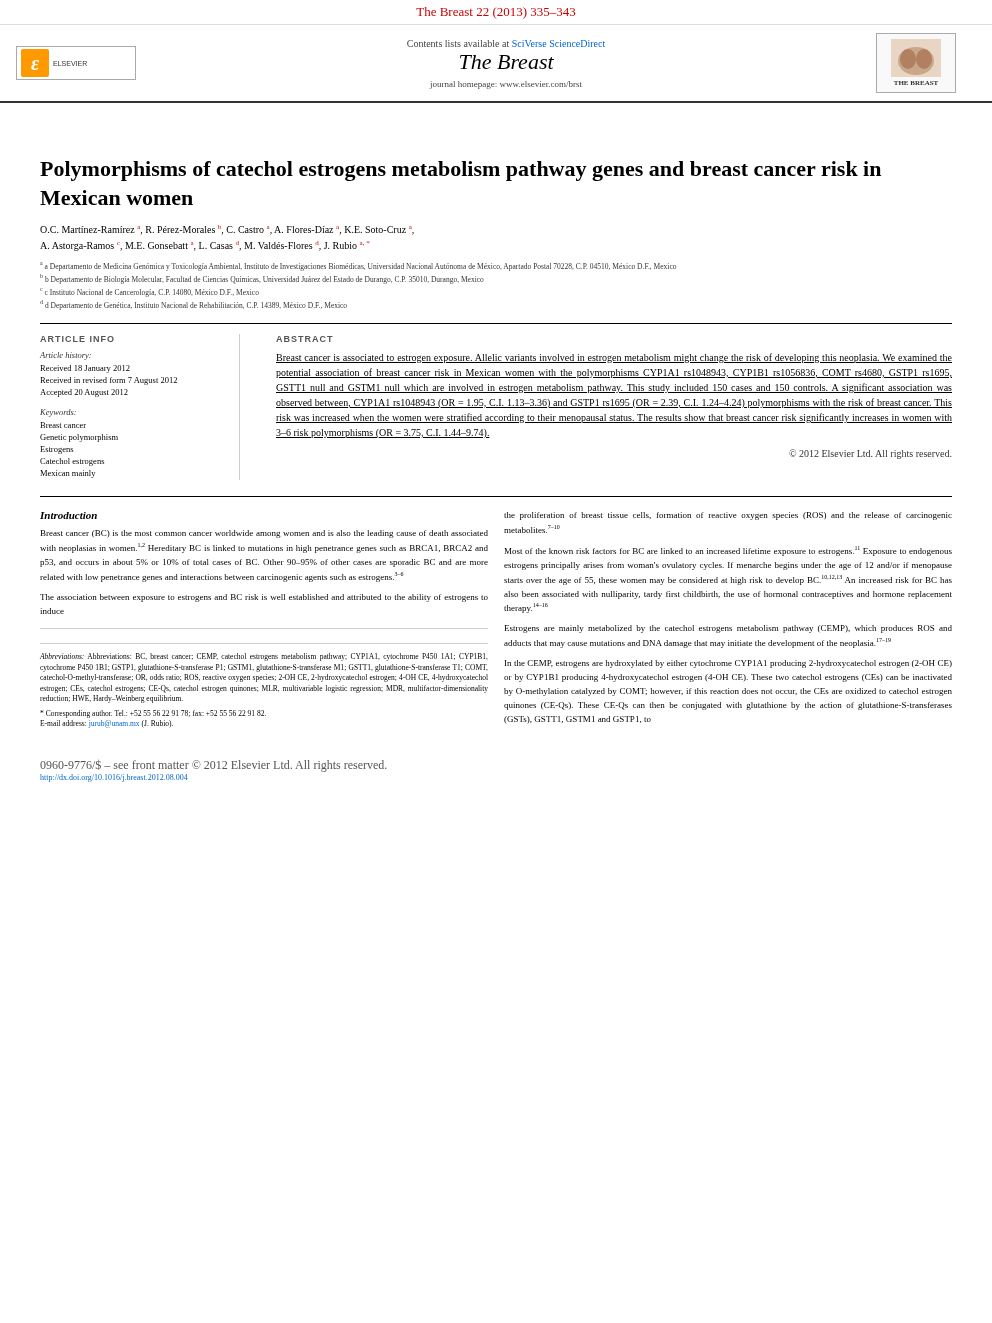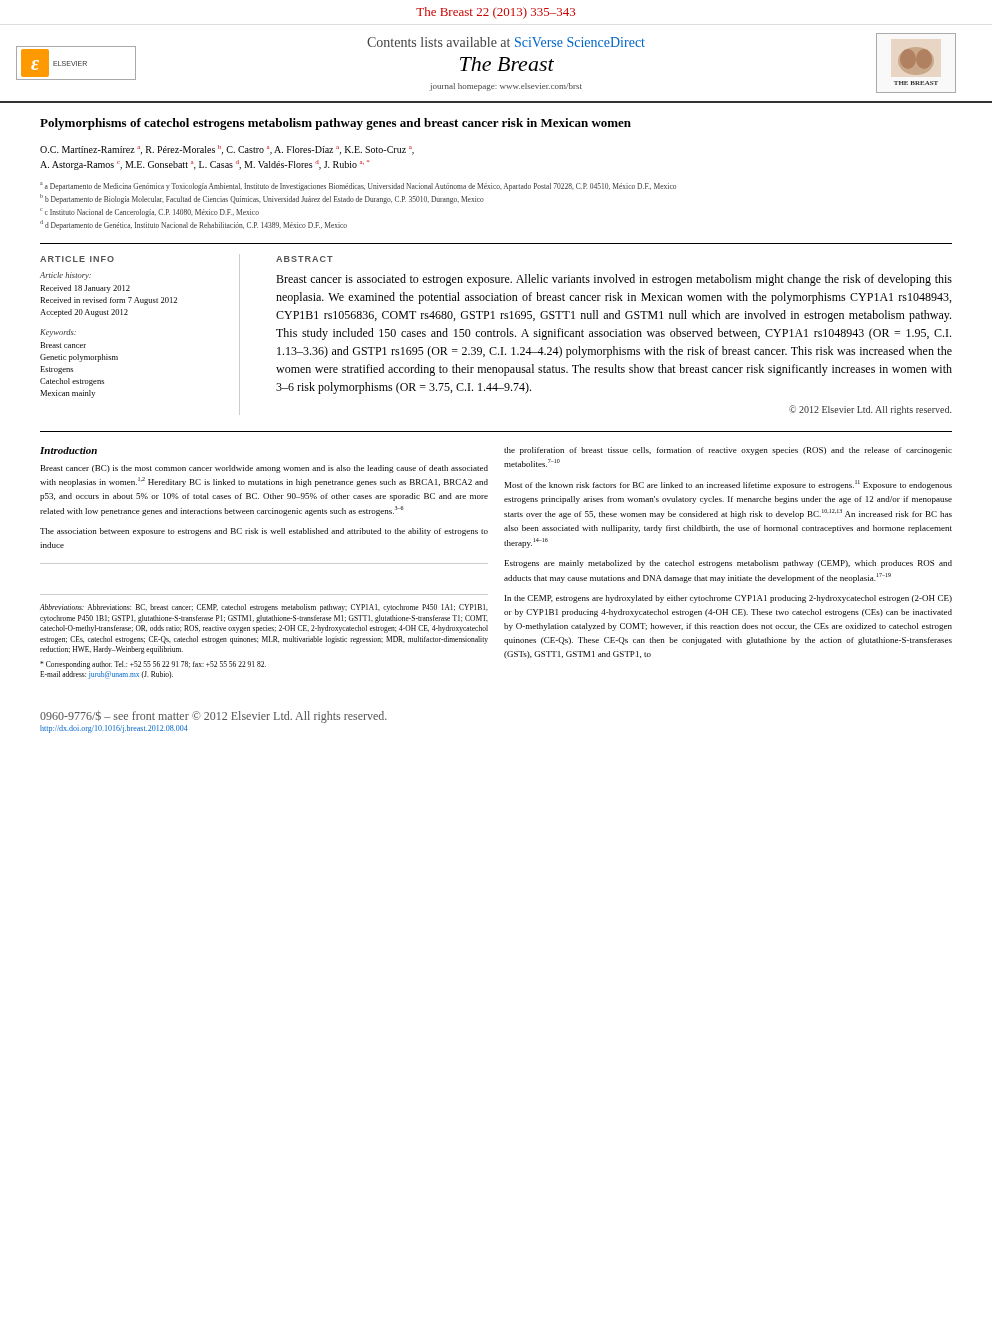--- a/index.html
+++ b/index.html
@@ -30,21 +30,21 @@
     .journal-header-left {
       width: 120px;
     }
 
     .journal-header-center {
       flex: 1;
       text-align: center;
     }
 
     .journal-header-center .sciverse-line {
-      font-size: 14px;
+      font-size: 10px;
       color: #444;
     }
 
     .journal-header-center .sciverse-line a {
       color: #0066cc;
       text-decoration: none;
     }
 
     .journal-header-center .journal-title {
       font-size: 22px;
@@ -112,25 +112,26 @@
     .article-type {
       font-size: 10px;
       font-style: italic;
       color: #000;
       margin-bottom: 6px;
       border-bottom: 1px solid #ccc;
       padding-bottom: 4px;
     }
 
     .article-title {
-      font-size: 13px;
+      font-size: 22px;
       font-weight: bold;
       color: #000;
       line-height: 1.3;
       margin-bottom: 10px;
+      margin-top: 40px;
     }
 
     .authors {
       font-size: 10px;
       color: #000;
       margin-bottom: 6px;
       line-height: 1.5;
     }
 
     .authors sup {
@@ -211,24 +212,25 @@
       font-size: 9px;
       letter-spacing: 1px;
       color: #555;
       font-weight: bold;
       font-family: Arial, sans-serif;
       margin-bottom: 6px;
       text-transform: uppercase;
     }
 
     .abstract-text {
-      font-size: 12px;
+      font-size: 10px;
       line-height: 1.5;
       color: #000;
       text-align: justify;
+      text-decoration: underline;
     }
 
     .copyright-line {
       font-size: 10px;
       color: #333;
       text-align: right;
       margin-top: 8px;
     }
 
     .body-two-col {
@@ -263,21 +265,21 @@
       margin-bottom: 6px;
     }
 
     .body-text sup {
       font-size: 6px;
     }
 
     .footnote-section {
       margin-top: 10px;
       border-top: 1px solid #ccc;
-      padding-top: 22px;
+      padding-top: 6px;
     }
 
     .footnote-text {
       font-size: 7.5px;
       line-height: 1.4;
       color: #000;
       text-align: justify;
     }
 
     .doi-section {

